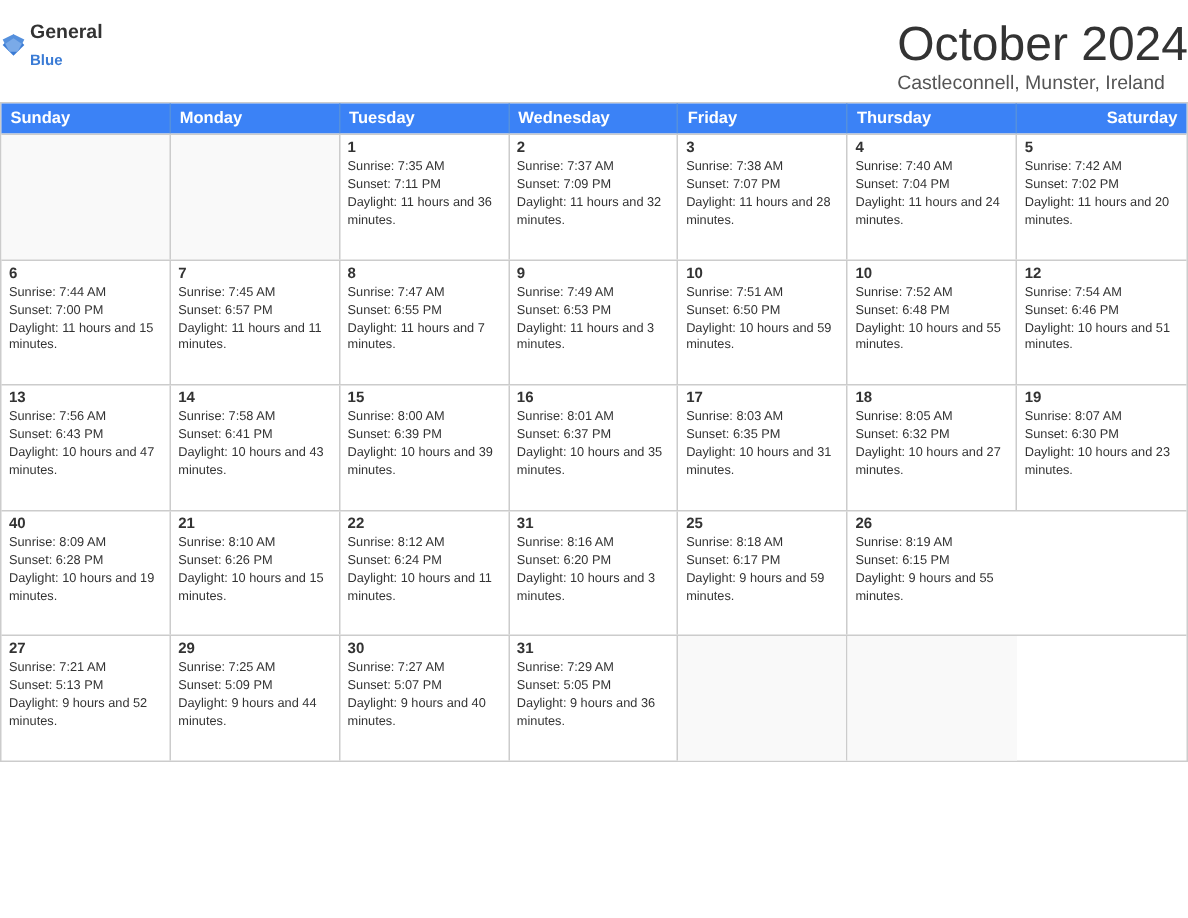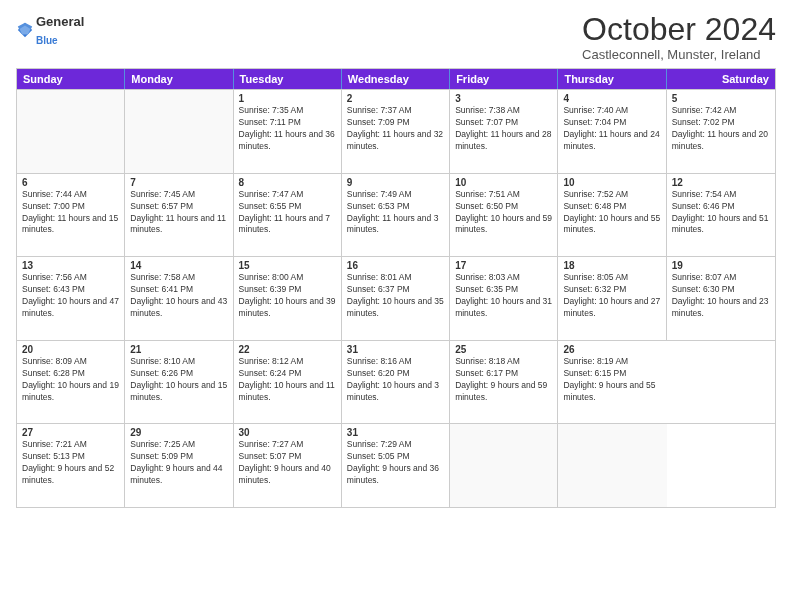--- a/index.html
+++ b/index.html
@@ -6,21 +6,21 @@
     body {
       font-family: Arial, sans-serif;
       background: #fff;
       width: 792px;
       height: 612px;
       overflow: hidden;
     }
     .page {
       width: 792px;
       height: 520px;
-      padding: 12px 16px;
+      padding: 12px 0;
       display: flex;
       flex-direction: column;
     }
     .header {
       display: flex;
       align-items: flex-start;
       justify-content: space-between;
       margin-bottom: 6px;
     }
     .logo {
@@ -46,21 +46,21 @@
     }
     .calendar {
       flex: 1;
       display: flex;
       flex-direction: column;
       border: 1px solid #ccc;
     }
     .cal-header-row {
       display: grid;
       grid-template-columns: repeat(7, 1fr);
-      background: #6d28d9;
+      background: #3b82f6;
     }
     .cal-header-cell {
       color: #fff;
       font-size: 11px;
       font-weight: bold;
       padding: 4px 6px;
       border-right: 1px solid #5590dd;
       text-align: left;
     }
     .cal-header-cell:last-child { border-right: none; text-align: right; }
@@ -212,21 +212,21 @@
             <div class="day-num">18</div>
             <div class="day-info">Sunrise: 8:05 AM<br>Sunset: 6:32 PM<br>Daylight: 10 hours and 27 minutes.</div>
           </div>
           <div class="cal-cell">
             <div class="day-num">19</div>
             <div class="day-info">Sunrise: 8:07 AM<br>Sunset: 6:30 PM<br>Daylight: 10 hours and 23 minutes.</div>
           </div>
         </div>
         <div class="cal-week">
           <div class="cal-cell">
-            <div class="day-num">20</div>
+            <div class="day-num">40</div>
             <div class="day-info">Sunrise: 8:09 AM<br>Sunset: 6:28 PM<br>Daylight: 10 hours and 19 minutes.</div>
           </div>
           <div class="cal-cell">
             <div class="day-num">21</div>
             <div class="day-info">Sunrise: 8:10 AM<br>Sunset: 6:26 PM<br>Daylight: 10 hours and 15 minutes.</div>
           </div>
           <div class="cal-cell">
             <div class="day-num">22</div>
             <div class="day-info">Sunrise: 8:12 AM<br>Sunset: 6:24 PM<br>Daylight: 10 hours and 11 minutes.</div>
           </div>

